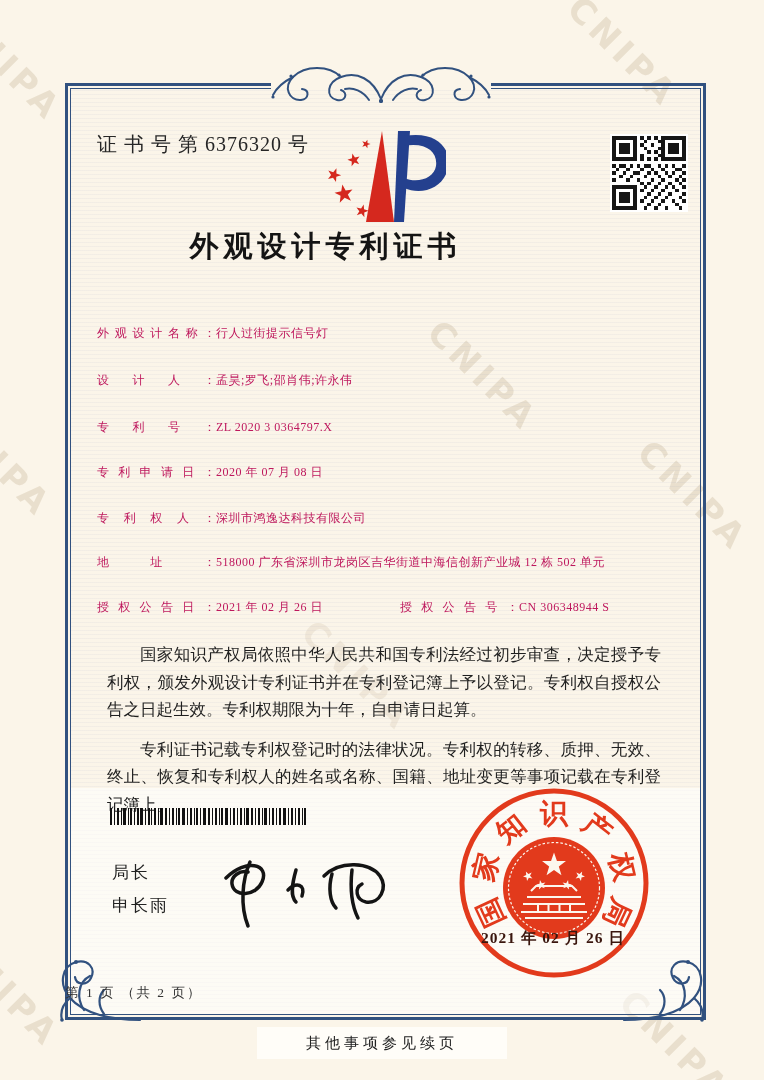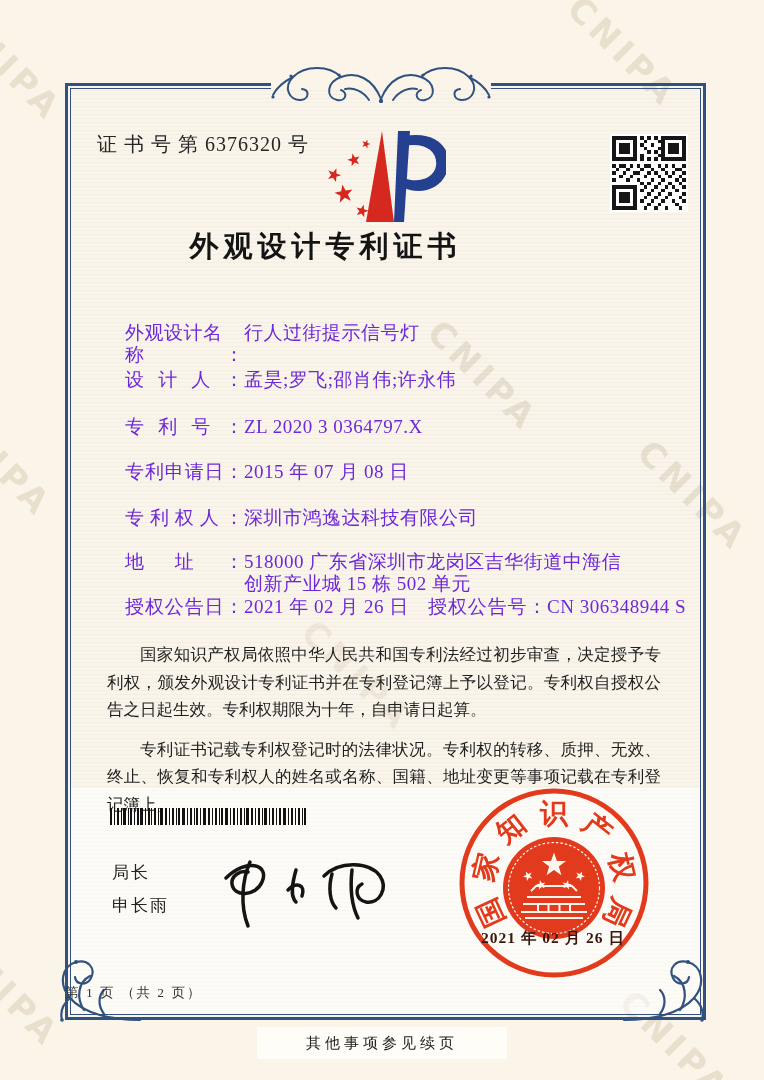--- a/index.html
+++ b/index.html
@@ -17,21 +17,21 @@
            background:repeating-linear-gradient(0deg,rgba(130,140,180,.07) 0 1px,transparent 1px 4px);}
   .lowband{position:absolute;left:70px;top:788px;width:631px;height:227px;z-index:1;
            background:rgba(255,255,255,.55);}
   .orn{position:absolute;z-index:2;}
   
   .cert-no{position:absolute;left:97px;top:131px;font-size:20px;letter-spacing:1px;z-index:2;}
   .logo{position:absolute;left:314px;top:128px;z-index:2;}
   .qr{position:absolute;left:610px;top:134px;width:74px;height:74px;background:#fff;padding:2px;z-index:2;}
   .title{position:absolute;left:0;width:651px;top:227px;text-align:center;font-size:29px;
          font-weight:700;letter-spacing:5px;color:#141414;z-index:2;}
-  .row{position:absolute;left:97px;font-size:19px;letter-spacing:.5px;color:#6d28d9;z-index:2;line-height:22px;margin-left:28px;}
+  .row{position:absolute;left:97px;font-size:12px;letter-spacing:.5px;color:#be185d;z-index:2;line-height:22px;}
   .row.right{left:400px;}
   .flabel{display:inline-block;width:119px;text-align-last:justify;vertical-align:top;}
   .fvalue{display:inline-block;vertical-align:top;}
   .fvalue.wrap{width:390px;}
   .bodytext{position:absolute;left:95px;top:629px;width:578px;font-size:16.5px;line-height:27.5px;
             text-align:justify;color:#1f1f1f;z-index:2;}
   .bodytext p{margin:12px;text-indent:2em;}
   .barcode{position:absolute;left:110px;top:808px;z-index:2;}
   .signer-title{position:absolute;left:112px;top:861px;font-size:17px;
             font-family:Liberation Mono, monospace;color:#222;z-index:2;letter-spacing:2px;}
@@ -238,27 +238,27 @@
   <div class="row" style="top:322px">
     <span class="flabel">外观设计名称：</span><span class="fvalue">行人过街提示信号灯</span>
   </div>
   <div class="row" style="top:369px">
     <span class="flabel">设计人：</span><span class="fvalue">孟昊;罗飞;邵肖伟;许永伟</span>
   </div>
   <div class="row" style="top:416px">
     <span class="flabel">专利号：</span><span class="fvalue">ZL 2020 3 0364797.X</span>
   </div>
   <div class="row" style="top:461px">
-    <span class="flabel">专利申请日：</span><span class="fvalue">2015 年 07 月 08 日</span>
+    <span class="flabel">专利申请日：</span><span class="fvalue">2020 年 07 月 08 日</span>
   </div>
   <div class="row" style="top:507px">
     <span class="flabel">专利权人：</span><span class="fvalue">深圳市鸿逸达科技有限公司</span>
   </div>
   <div class="row" style="top:551px">
-    <span class="flabel">地址：</span><span class="fvalue wrap">518000 广东省深圳市龙岗区吉华街道中海信创新产业城 15 栋 502 单元</span>
+    <span class="flabel">地址：</span><span class="fvalue wrap">518000 广东省深圳市龙岗区吉华街道中海信创新产业城 12 栋 502 单元</span>
   </div>
   <div class="row" style="top:596px">
     <span class="flabel">授权公告日：</span><span class="fvalue">2021 年 02 月 26 日</span>
   </div>
   <div class="row right" style="top:596px">
     <span class="flabel">授权公告号：</span><span class="fvalue">CN 306348944 S</span>
   </div>
 
   <div class="bodytext">
     <p>国家知识产权局依照中华人民共和国专利法经过初步审查，决定授予专利权，颁发外观设计专利证书并在专利登记簿上予以登记。专利权自授权公告之日起生效。专利权期限为十年，自申请日起算。</p>

